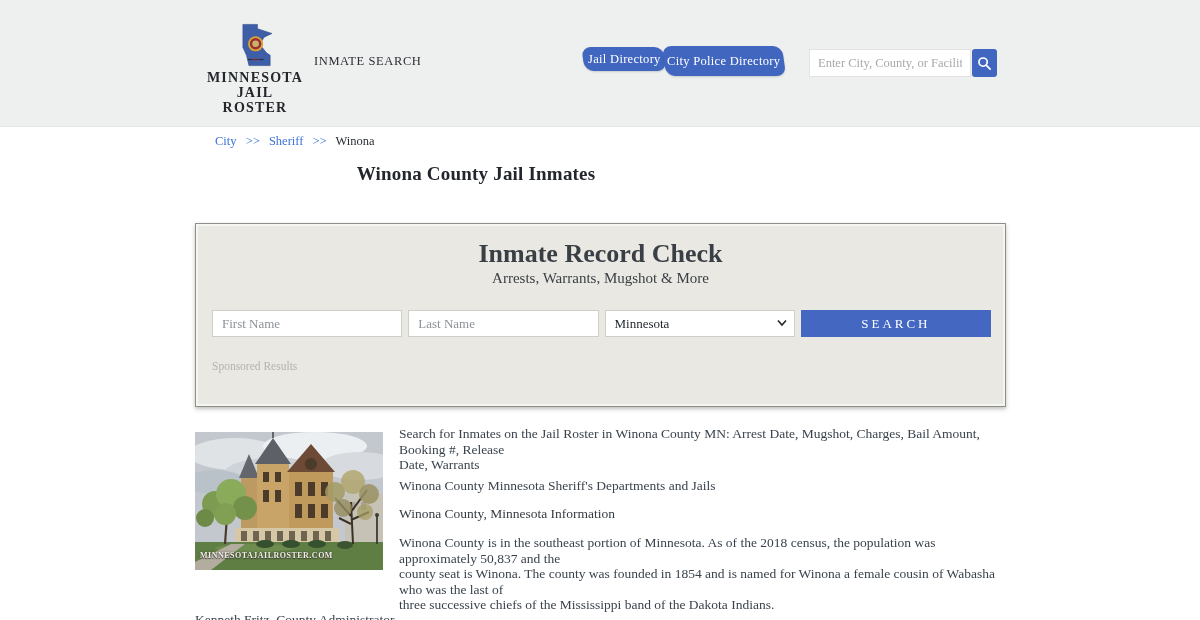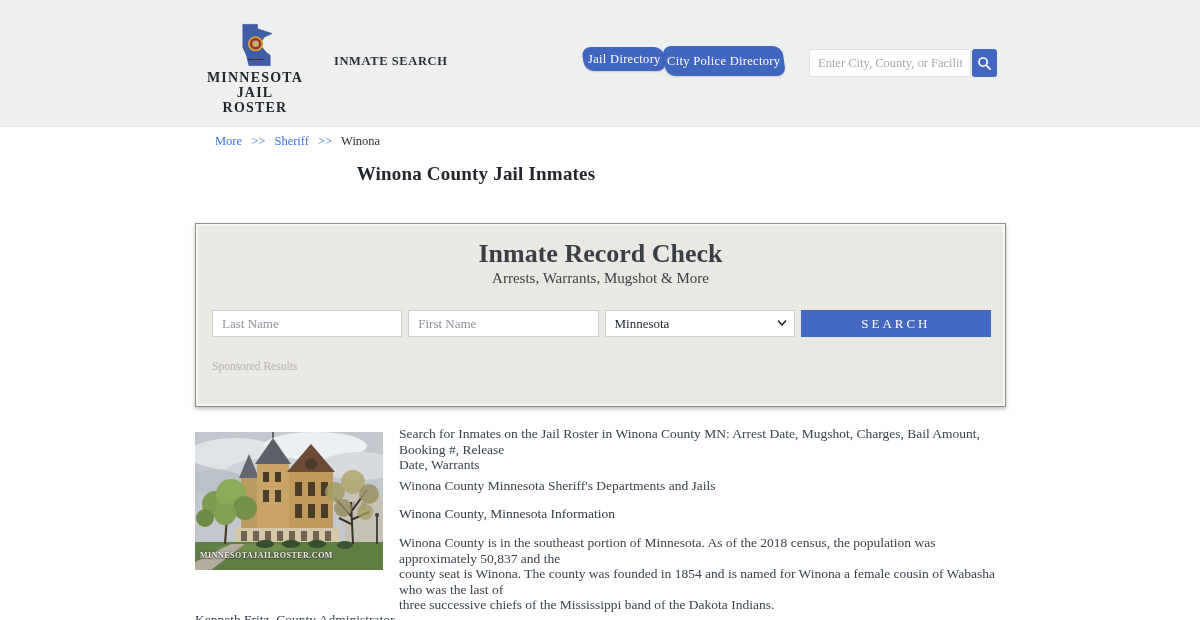--- a/index.html
+++ b/index.html
@@ -15,22 +15,22 @@
     background:#eef0f0; border-bottom:1px solid #e3e5e5;
   }
   .logo {
     position:absolute; left:210px; top:22px; width:90px;
     display:flex; flex-direction:column; align-items:center; text-decoration:none; cursor:pointer;
   }
   .logo svg { width:46px; height:46px; display:block; }
   .logo-text { margin-top:2px; text-align:center; color:#23262b; font-weight:700;
     font-size:14px; letter-spacing:1.2px; line-height:15px; }
   .nav-title {
-    position:absolute; left:314px; top:54px; font-size:12.5px; font-weight:700;
-    letter-spacing:0.6px; color:#2b2f35;margin-left:20px;
+    position:absolute; left:314px; top:54px; font-size:12.5px; font-weight:400;
+    letter-spacing:0.6px; color:#2b2f35;
   }
   .dir-buttons { position:absolute; left:583px; top:46px; }
   .dir-btn {
     position:absolute; background:#4166c0; color:#fff; text-decoration:none;
     display:flex; align-items:center; justify-content:center;
     transform:skewX(8deg); border-radius:9px; cursor:pointer;
     box-shadow:0 1px 2px rgba(0,0,0,0.15);
   }
   .dir-btn span { transform:skewX(-8deg); font-size:12.5px; letter-spacing:0.3px; }
   .dir-btn.small { left:0; top:1px; width:82px; height:24px; }
@@ -148,39 +148,39 @@
       <button>
         <svg width="15" height="15" viewBox="0 0 16 16">
           <circle cx="6.5" cy="6.5" r="4.4" fill="none" stroke="#ffffff" stroke-width="1.8"></circle>
           <line x1="10" y1="10" x2="14" y2="14" stroke="#ffffff" stroke-width="1.8" stroke-linecap="round"></line>
         </svg>
       </button>
     </div>
   </header>
 
   <nav class="breadcrumb">
-    <a>More</a>
+    <a>City</a>
     <span class="sep">&gt;&gt;</span>
     <a>Sheriff</a>
     <span class="sep">&gt;&gt;</span>
     <span class="current">Winona</span>
   </nav>
 
   <h1 class="page-title">Winona County Jail Inmates</h1>
 
   <section class="record-box">
     <div class="record-title">Inmate Record Check</div>
     <div class="record-subtitle">Arrests, Warrants, Mugshot &amp; More</div>
 
     <div class="record-form">
       <div class="field">
+        <input type="text" placeholder="First Name" style="">
+      </div>
+      <div class="field">
         <input type="text" placeholder="Last Name" style="">
-      </div>
-      <div class="field">
-        <input type="text" placeholder="First Name" style="">
       </div>
       <div class="field state-select-wrap">
         <div class="state-select">
           <span>Minnesota</span>
         </div>
         <svg width="10" height="8" viewBox="0 0 10 8">
           <polyline points="1,1.5 5,6 9,1.5" fill="none" stroke="#23262b" stroke-width="1.6"></polyline>
         </svg>
       </div>
       <button class="search-btn">SEARCH</button>

